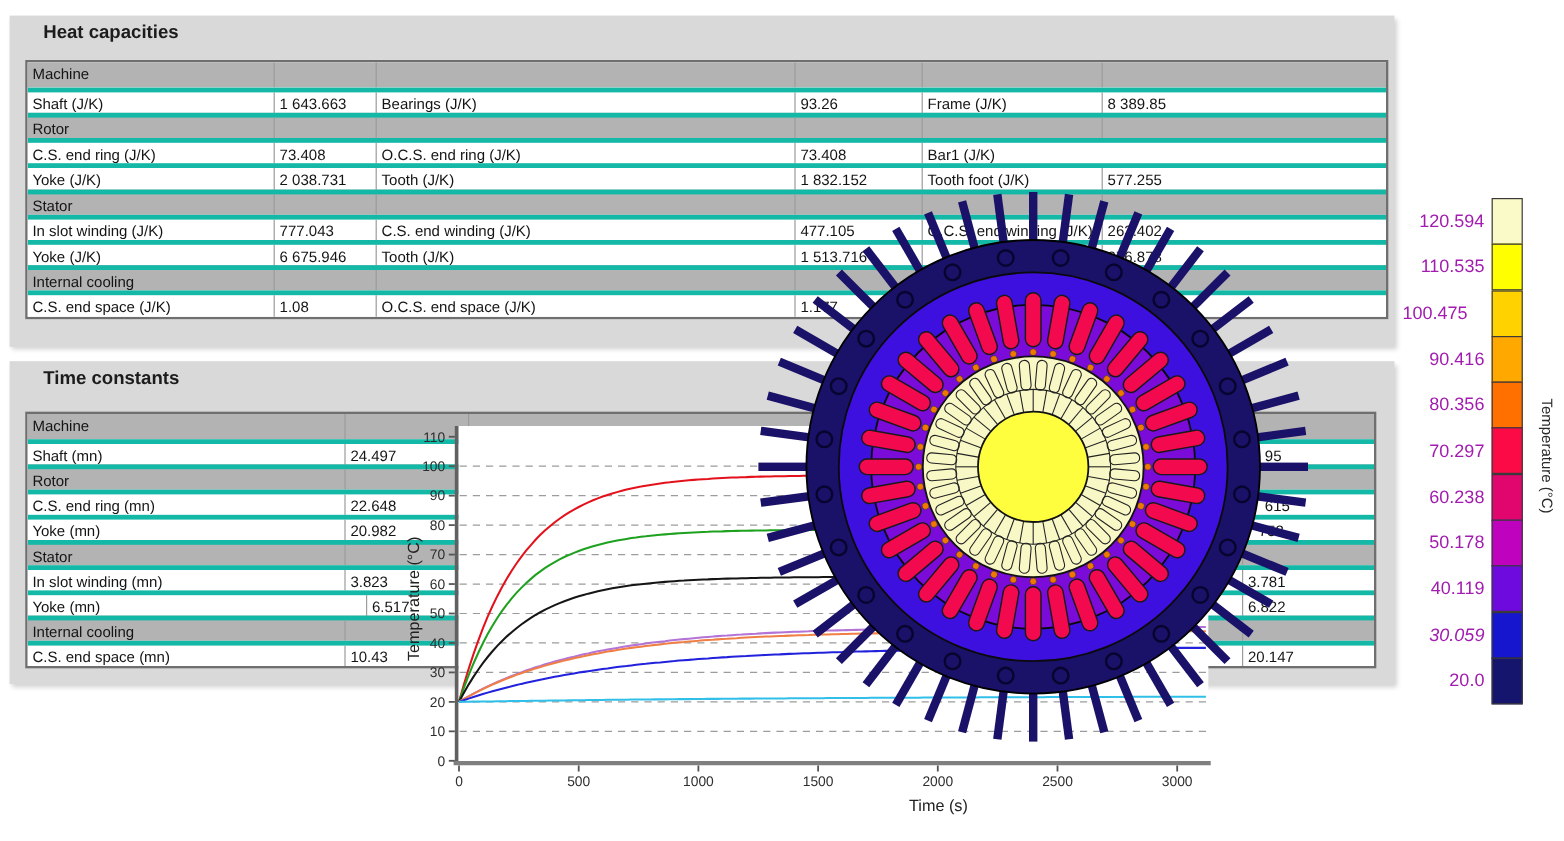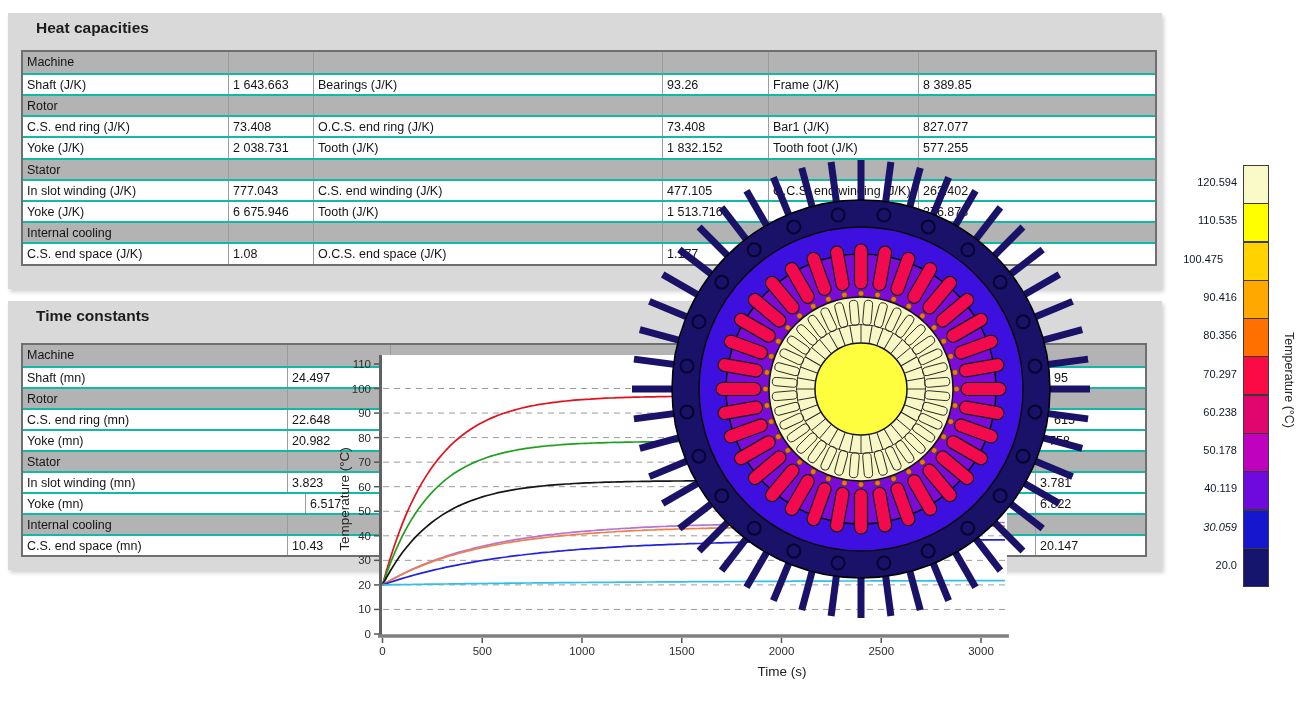--- a/index.html
+++ b/index.html
@@ -7,30 +7,30 @@
        font-family:"Liberation Sans","DejaVu Sans",sans-serif;color:#141414;}
   #app{position:absolute;inset:0;}
   .panel{position:absolute;background:#d9d9d9;box-shadow:2px 3px 4px rgba(0,0,0,0.18);}
   #hc-panel{left:8px;top:13px;width:1154px;height:276px;}
   #tc-panel{left:8px;top:301px;width:1154px;height:269px;}
   .panel h2{position:absolute;left:28px;top:6px;margin:0;font-size:15.5px;font-weight:bold;color:#1c1c1c;}
   .datatable{position:absolute;background:#ffffff;border:2px solid #6f6f6f;overflow:hidden;}
   #hc-table{left:13px;top:37px;width:1132px;height:212px;}
   #tc-table{left:13px;top:42px;width:1122px;height:210px;}
   .trow{position:absolute;left:0;width:100%;background:#ffffff;}
-  .trow.rb{border-top:2px solid #14b8a6;}
+  .trow.rb{border-top:4px solid #14b8a6;}
   .trow.sect{background:#b3b3b3;}
   .tcell{position:absolute;top:0;bottom:0;font-size:12.5px;white-space:nowrap;overflow:hidden;box-sizing:border-box;}
   .tcell.bl{border-left:1px solid #9c9c9c;}
   #chart-svg,#motor-svg{position:absolute;pointer-events:none;}
   #chart-svg{left:0;top:0;}
   #motor-svg{left:621px;top:149px;}
   #colorbar{position:absolute;left:1243px;top:165px;width:26px;height:421px;}
   .cb-seg{position:absolute;left:0;width:26px;border:1px solid #3a3a3a;box-sizing:border-box;}
-  .cb-label{position:absolute;width:62px;text-align:right;font-size:11px;color:#0f172a;}
+  .cb-label{position:absolute;width:62px;text-align:right;font-size:15px;color:#a21caf;}
   #cb-title{position:absolute;left:1208px;top:372px;width:160px;height:16px;text-align:center;
             font-size:12.5px;color:#2a2a2a;transform:rotate(90deg);}
   .chart-tick{font-size:11.5px;fill:#2e2e2e;}
   .chart-axis-label{font-size:13.5px;fill:#222222;}
 </style>
 </head>
 <body>
 
 <div id="app">
 
@@ -60,21 +60,20 @@
           <div class="tcell bl" style="left: 639px; width: 106px; line-height: 20.1px; padding-left: 4px;"></div>
           <div class="tcell bl" style="left: 745px; width: 150px; line-height: 20.1px; padding-left: 4px;"></div>
           <div class="tcell bl" style="left: 895px; width: 237px; line-height: 20.1px; padding-left: 4px;"></div>
         </div>
         <div class="trow rb" style="top: 63.3px; height: 21.1px;">
           <div class="tcell" style="left: 0px; width: 205px; line-height: 20.1px; padding-left: 4px;">C.S. end ring (J/K)</div>
           <div class="tcell bl" style="left: 205px; width: 85px; line-height: 20.1px; padding-left: 4px;">73.408</div>
           <div class="tcell bl" style="left: 290px; width: 349px; line-height: 20.1px; padding-left: 4px;">O.C.S. end ring (J/K)</div>
           <div class="tcell bl" style="left: 639px; width: 106px; line-height: 20.1px; padding-left: 4px;">73.408</div>
           <div class="tcell bl" style="left: 745px; width: 150px; line-height: 20.1px; padding-left: 4px;">Bar1 (J/K)</div>
-          <div class="tcell bl" style="left: 895px; width: 237px; line-height: 20.1px; padding-left: 4px;">827.077</div>
         </div>
         <div class="trow rb" style="top: 84.4px; height: 21.1px;">
           <div class="tcell" style="left: 0px; width: 205px; line-height: 20.1px; padding-left: 4px;">Yoke (J/K)</div>
           <div class="tcell bl" style="left: 205px; width: 85px; line-height: 20.1px; padding-left: 4px;">2 038.731</div>
           <div class="tcell bl" style="left: 290px; width: 349px; line-height: 20.1px; padding-left: 4px;">Tooth (J/K)</div>
           <div class="tcell bl" style="left: 639px; width: 106px; line-height: 20.1px; padding-left: 4px;">1 832.152</div>
           <div class="tcell bl" style="left: 745px; width: 150px; line-height: 20.1px; padding-left: 4px;">Tooth foot (J/K)</div>
           <div class="tcell bl" style="left: 895px; width: 237px; line-height: 20.1px; padding-left: 4px;">577.255</div>
         </div>
         <div class="trow sect rb" style="top: 105.5px; height: 21.1px;">

